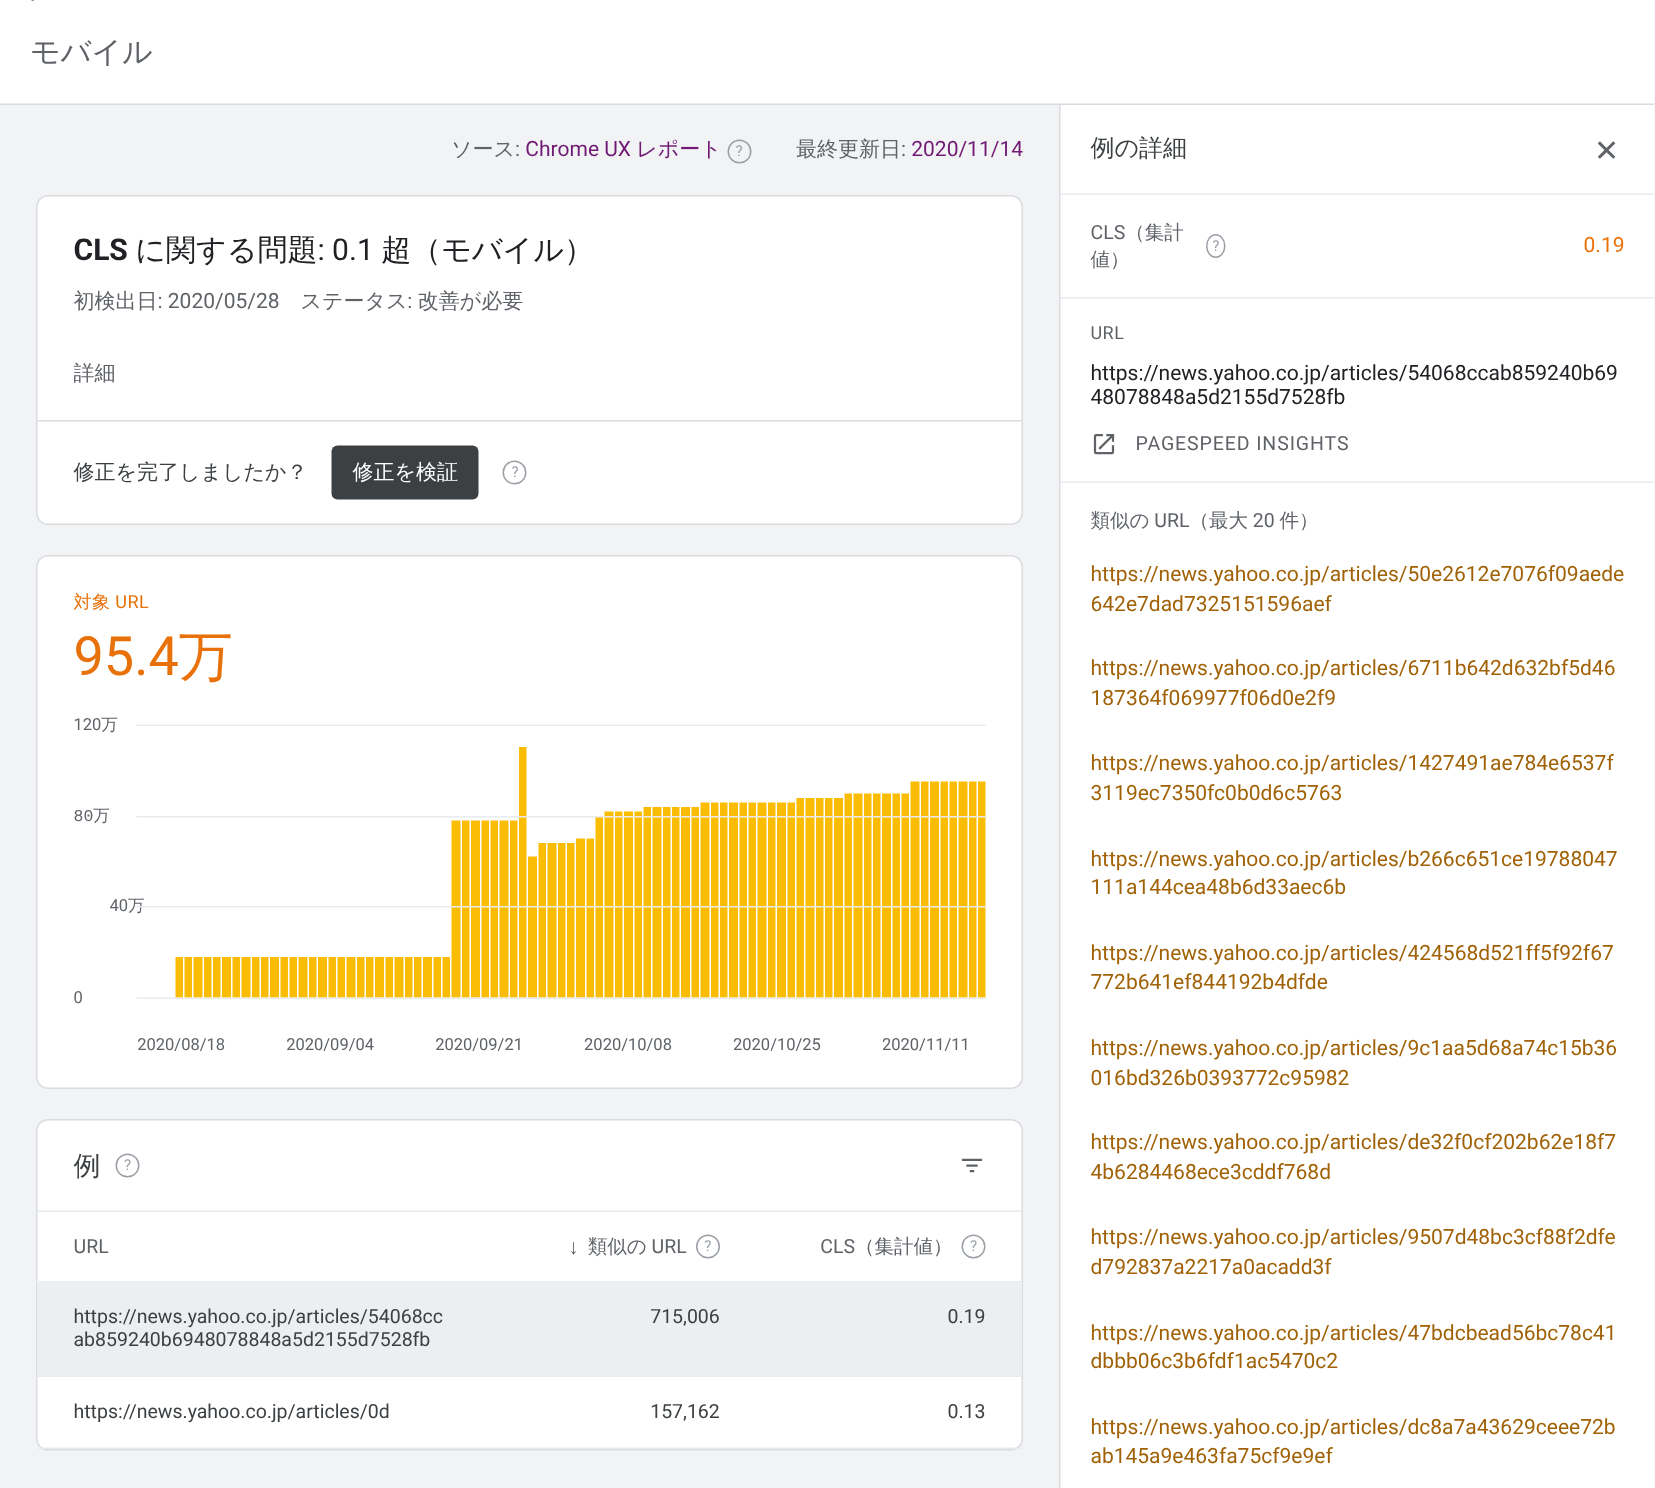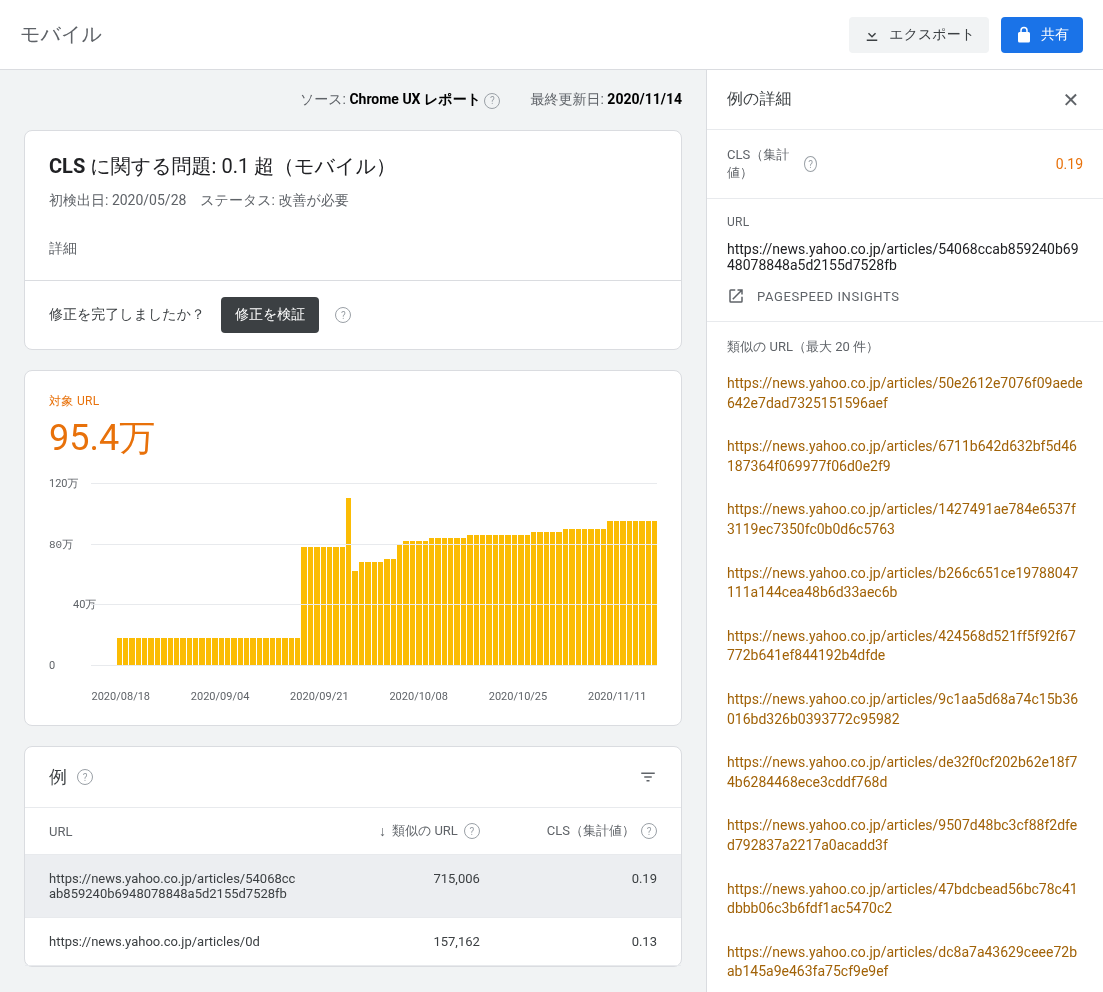--- a/index.html
+++ b/index.html
@@ -14,21 +14,21 @@
   .btn { display:inline-flex; align-items:center; gap:8px; height:36px; padding:0 14px; border-radius:4px; font-size:14px; font-weight:500; cursor:pointer; border:none; }
   .btn-light { background:#f1f3f4; color:#3c4043; }
   .btn-primary { background:#1a73e8; color:#fff; }
   .icon-svg { width:18px; height:18px; display:inline-block; }
   
   .body { display:flex; }
   .leftcol { width:706px; background:#f1f3f4; padding:0 0 20px 0; }
   .rightcol { width:397px; border-left:1px solid #dadce0; background:#fff; }
   
   .metarow { height:60px; display:flex; align-items:center; justify-content:flex-end; gap:30px; padding:0 24px; font-size:14px; color:#5f6368; }
-  .metarow .link { color:#000000;font-weight:bold; }
+  .metarow .link { color:#701a75; }
   .help-icon { width:16px; height:16px; border:1.5px solid #9aa0a6; border-radius:50%; display:inline-flex; align-items:center; justify-content:center; font-size:10px; color:#9aa0a6; cursor:pointer; }
   
   .card { background:#fff; border:1px solid #dadce0; border-radius:8px; margin:0 24px 20px 24px; }
   .card-pad { padding:22px 24px; }
   .issue-title { font-size:20px; color:#202124; margin-bottom:12px; }
   .issue-title b { font-weight:700; }
   .issue-sub { font-size:14px; color:#5f6368; margin-bottom:30px; }
   .details-link { font-size:14px; color:#5f6368; }
   .validate-row { border-top:1px solid #dadce0; padding:16px 24px; display:flex; align-items:center; justify-content:flex-start; gap:16px; }
   .validate-q { font-size:14px; color:#3c4043; }
@@ -71,34 +71,20 @@
 </head>
 <body>
 
 <div class="topbar">
   <div class="breadcrumb">
     <span class="crumb">ウェブに関する主な指標</span>
     <span class="chevron">›</span>
     <span class="crumb">モバイル</span>
     <span class="chevron">›</span>
     <span class="current">CLS に関する問題: 0.1 超（モバイル）</span>
-  </div>
-  <div class="top-actions">
-    <button class="btn btn-light">
-      <svg class="icon-svg" viewBox="0 0 24 24" fill="#3c4043">
-          <path d="M5 20h14v-2H5v2zM12 2L12 13 8 9l-1.4 1.4L12 15.8l5.4-5.4L16 9l-4 4V2z"></path>
-        </svg>
-      <span>エクスポート</span>
-    </button>
-    <button class="btn btn-primary">
-      <svg class="icon-svg" viewBox="0 0 24 24" fill="#fff">
-          <path d="M18 8h-1V6a5 5 0 10-10 0v2H6a2 2 0 00-2 2v10a2 2 0 002 2h12a2 2 0 002-2V10a2 2 0 00-2-2zM9 6a3 3 0 116 0v2H9V6z"></path>
-        </svg>
-      <span>共有</span>
-    </button>
   </div>
 </div>
 
 <div class="body">
 
   <div class="leftcol">
     <div class="metarow">
       <span>
         <span>ソース:</span>
         <span class="link">Chrome UX レポート</span>

